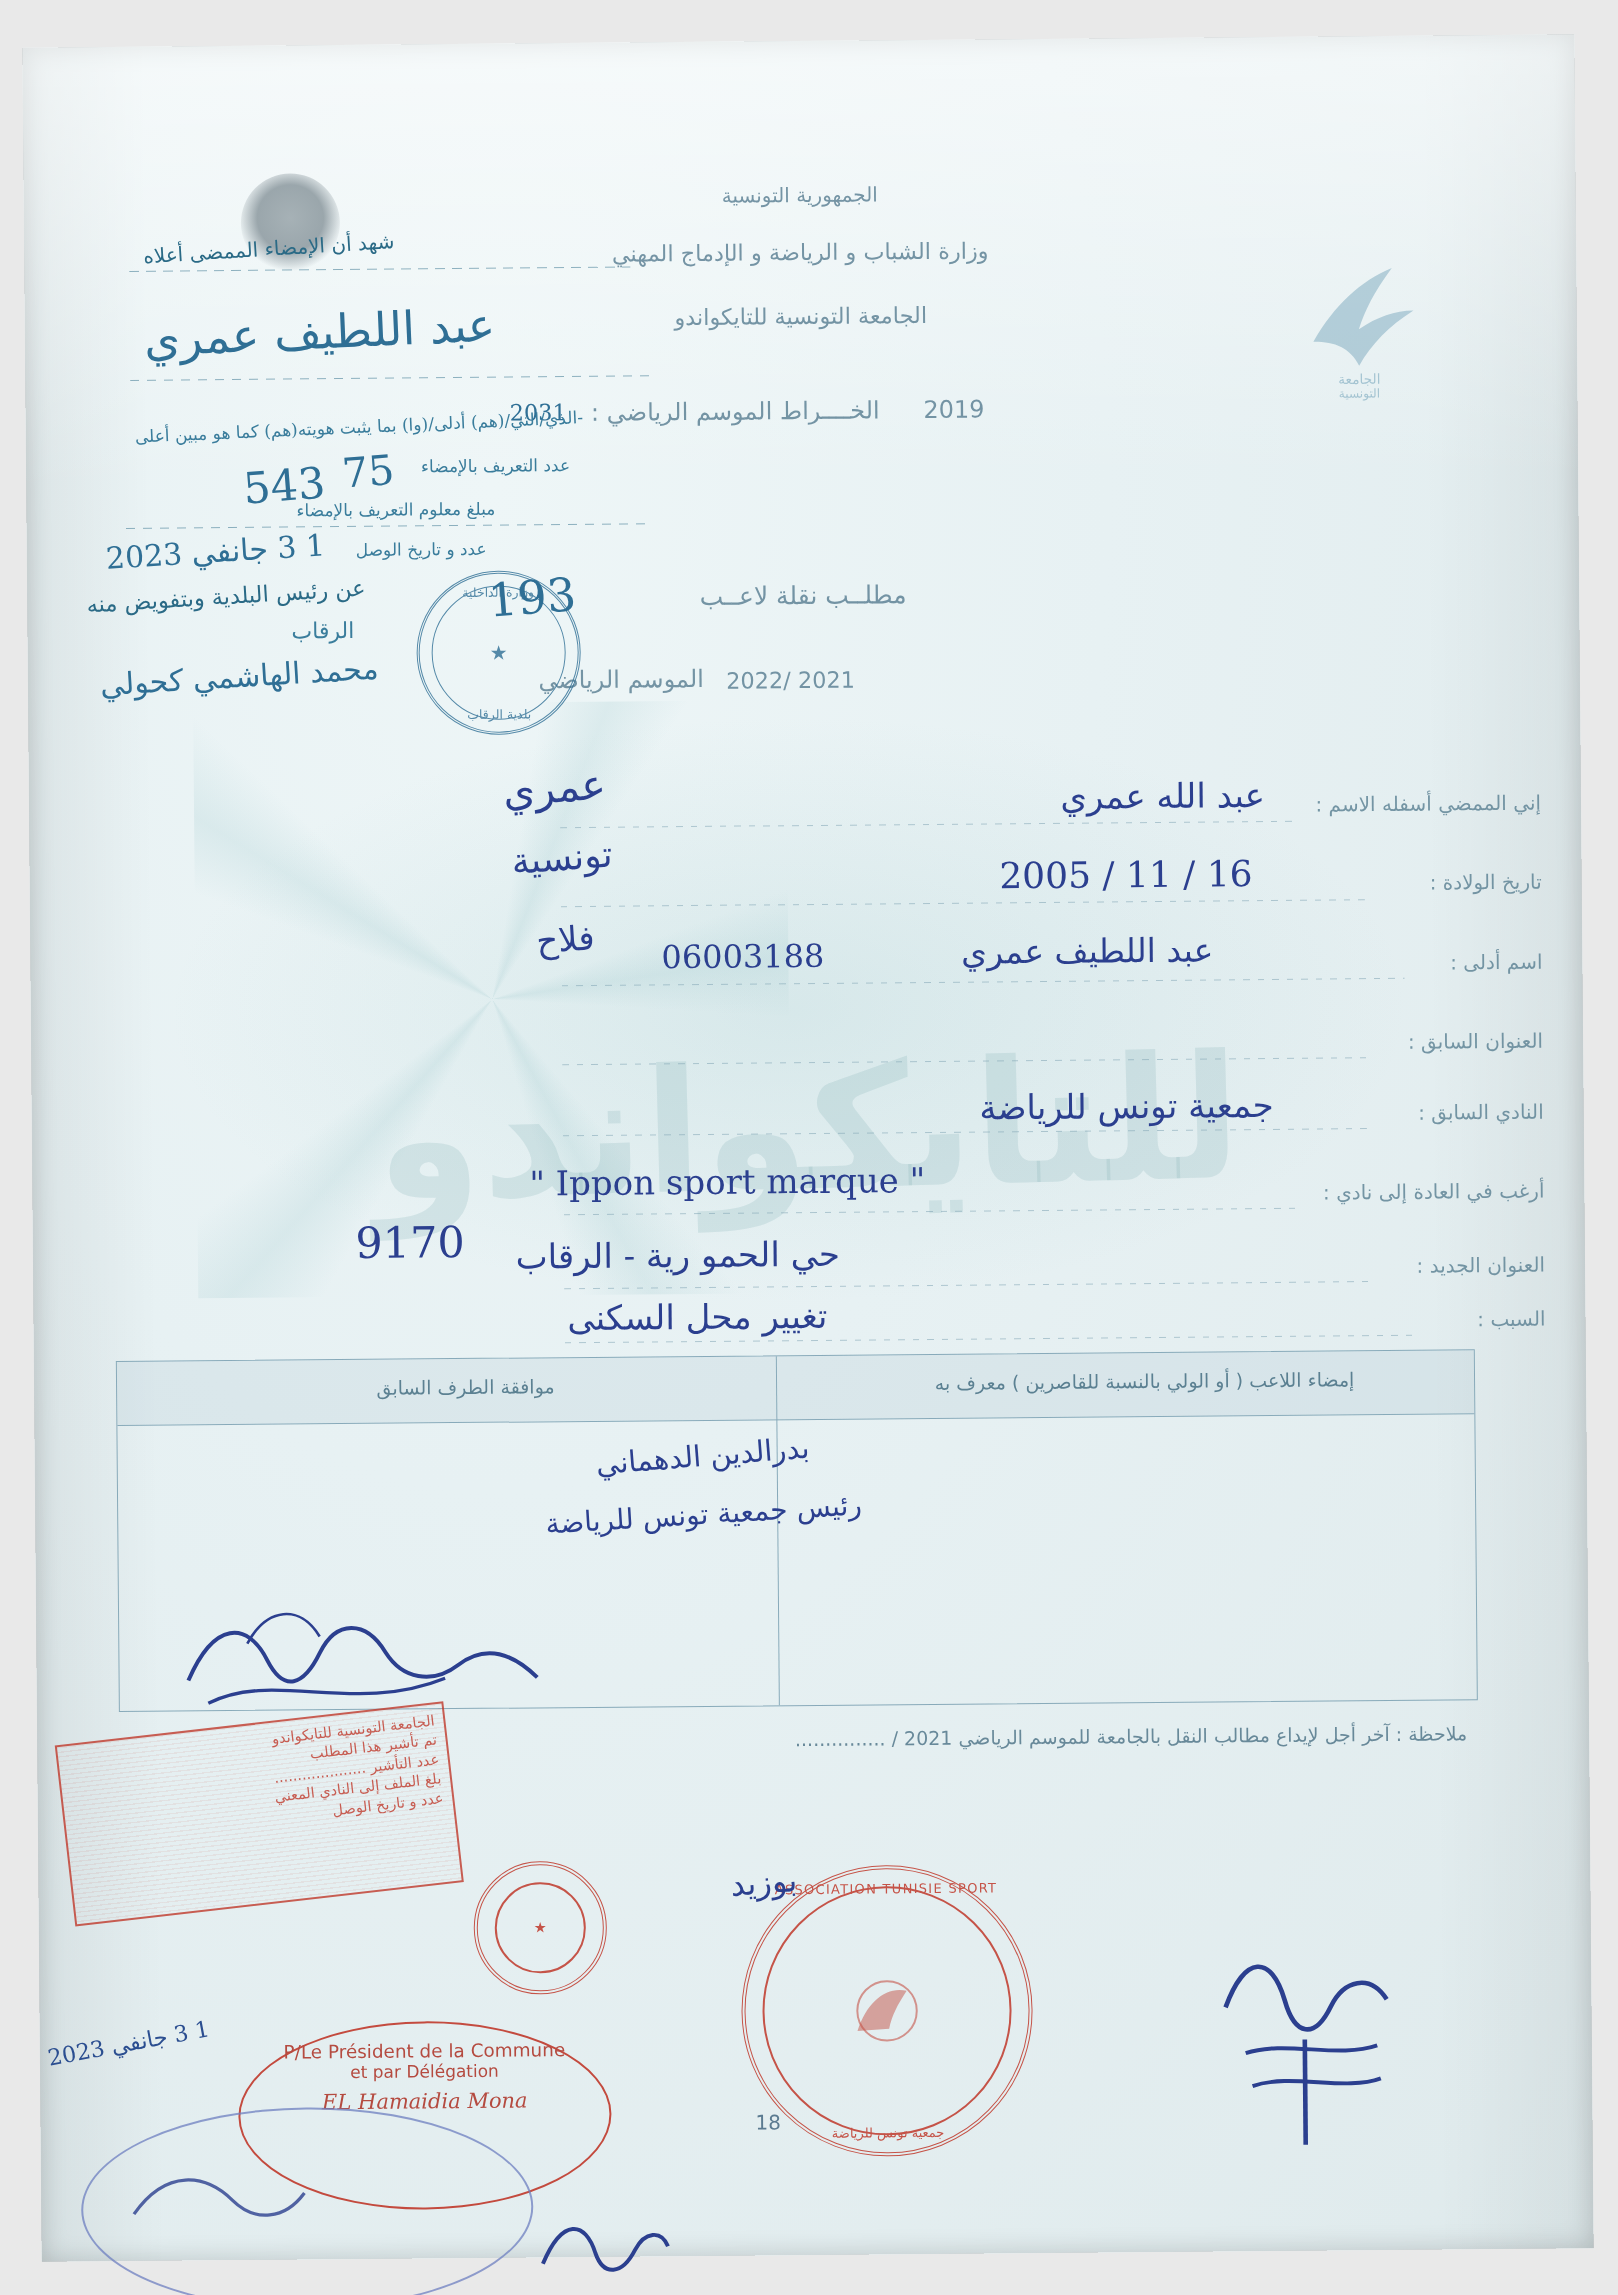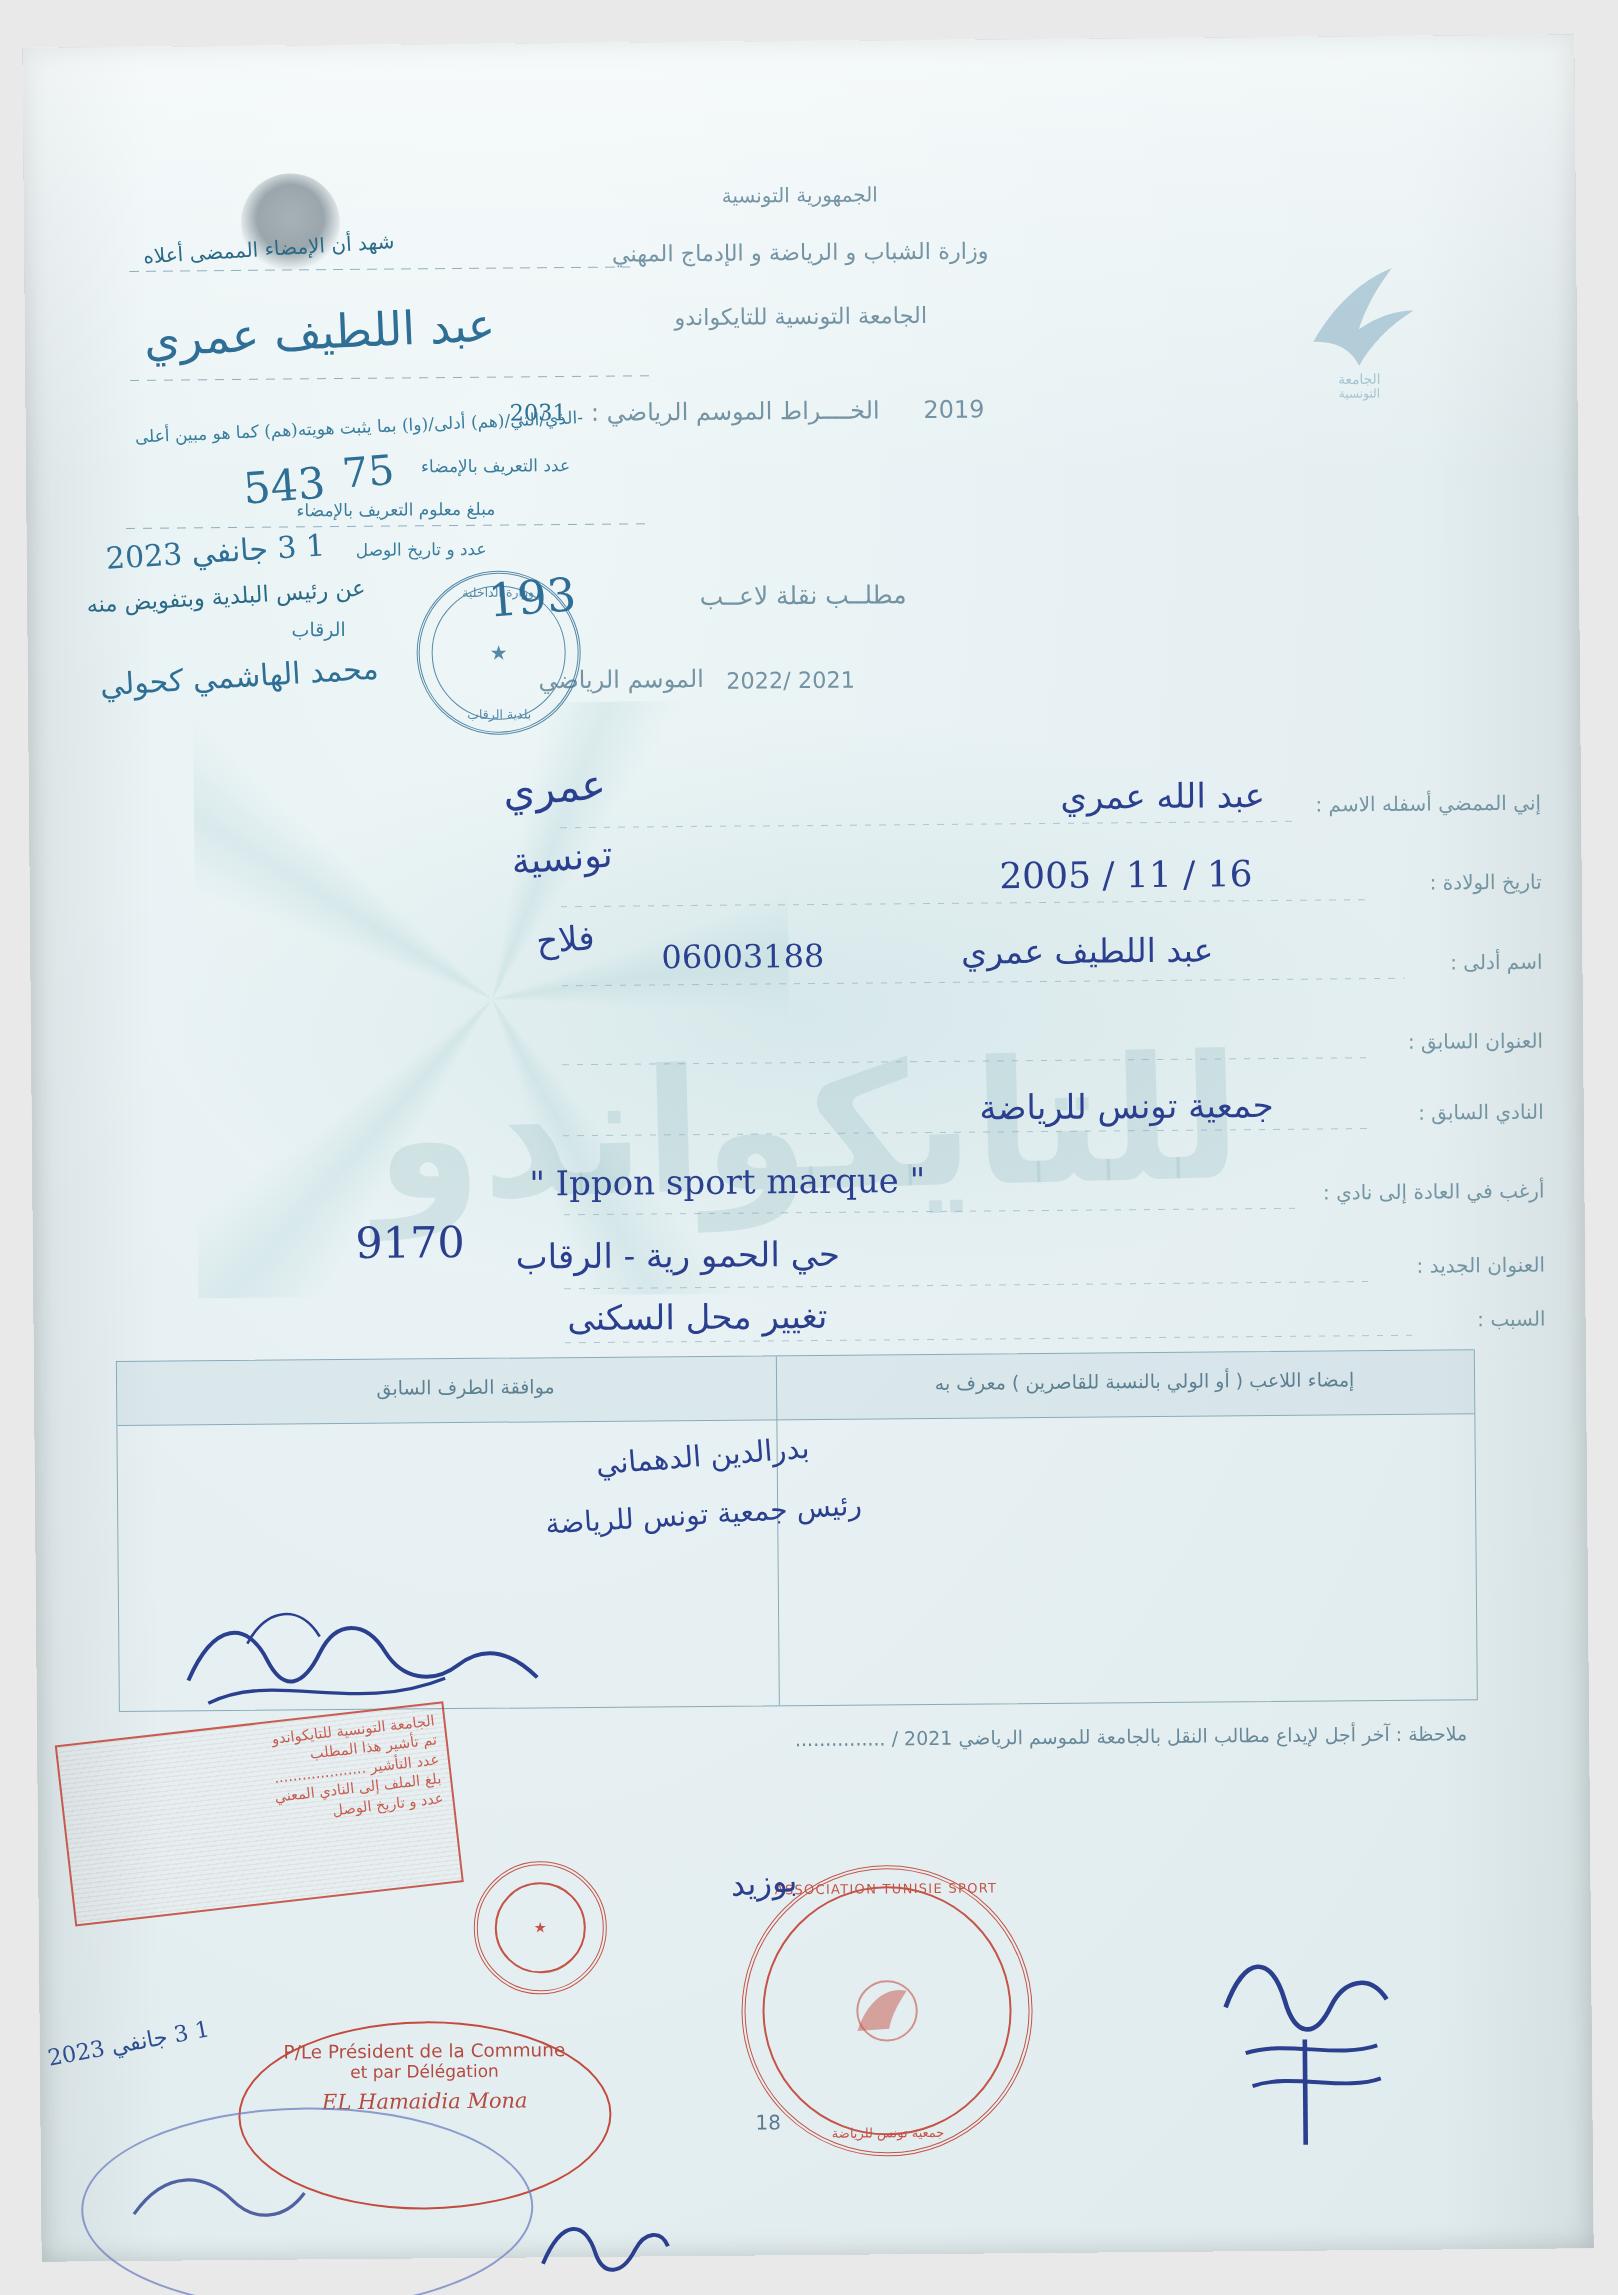--- a/index.html
+++ b/index.html
@@ -249,21 +249,21 @@
     <div class="hw" style="left:395px;top:412px;font-size:17px;color:#3a7d9c;">عدد التعريف بالإمضاء</div>
 
     <div class="hw" style="left:270px;top:455px;font-size:17px;color:#3a7d9c;">مبلغ معلوم التعريف بالإمضاء</div>
     <div class="dots" style="left:99px;top:481px;width:527px;background:repeating-linear-gradient(90deg,#2a6a86 0 9.2px, rgba(0,0,0,0) 9.2px 17px);opacity:.5;"></div>
 
     <div class="hw" style="left:79px;top:488px;font-size:30px;color:#2f6f95;transform:rotate(-3deg);">1 3 جانفي 2023</div>
     <div class="hw" style="left:329px;top:495px;font-size:17px;color:#3a7d9c;">عدد و تاريخ الوصل</div>
 
     <div class="hw" style="left:461px;top:527px;font-size:46px;color:#2f6f95;transform:rotate(-4deg);">193</div>
     <div class="hw" style="left:59px;top:537px;font-size:22.4px;color:#2a6a86;transform:rotate(-3deg);">عن رئيس البلدية وبتفويض منه</div>
-    <div class="hw" style="left:264px;top:573px;font-size:19px;color:#3a7d9c;">الرقاب</div>
+    <div class="hw" style="left:264px;top:573px;font-size:22px;color:#3a7d9c;">الرقاب</div>
     <div class="hw" style="left:72px;top:613px;font-size:30px;color:#2f6f95;transform:rotate(-3deg);">محمد الهاشمي كحولي</div>
 
     <div class="stamp-interior">
       <div class="ring"></div>
       <div class="tt">وزارة الداخلية</div>
       <div class="ctr">★</div>
       <div class="bb">بلدية الرقاب</div>
     </div>
 
     <div class="hw" style="right:316px;top:738px;font-size:34px;">عبد الله عمري</div>

